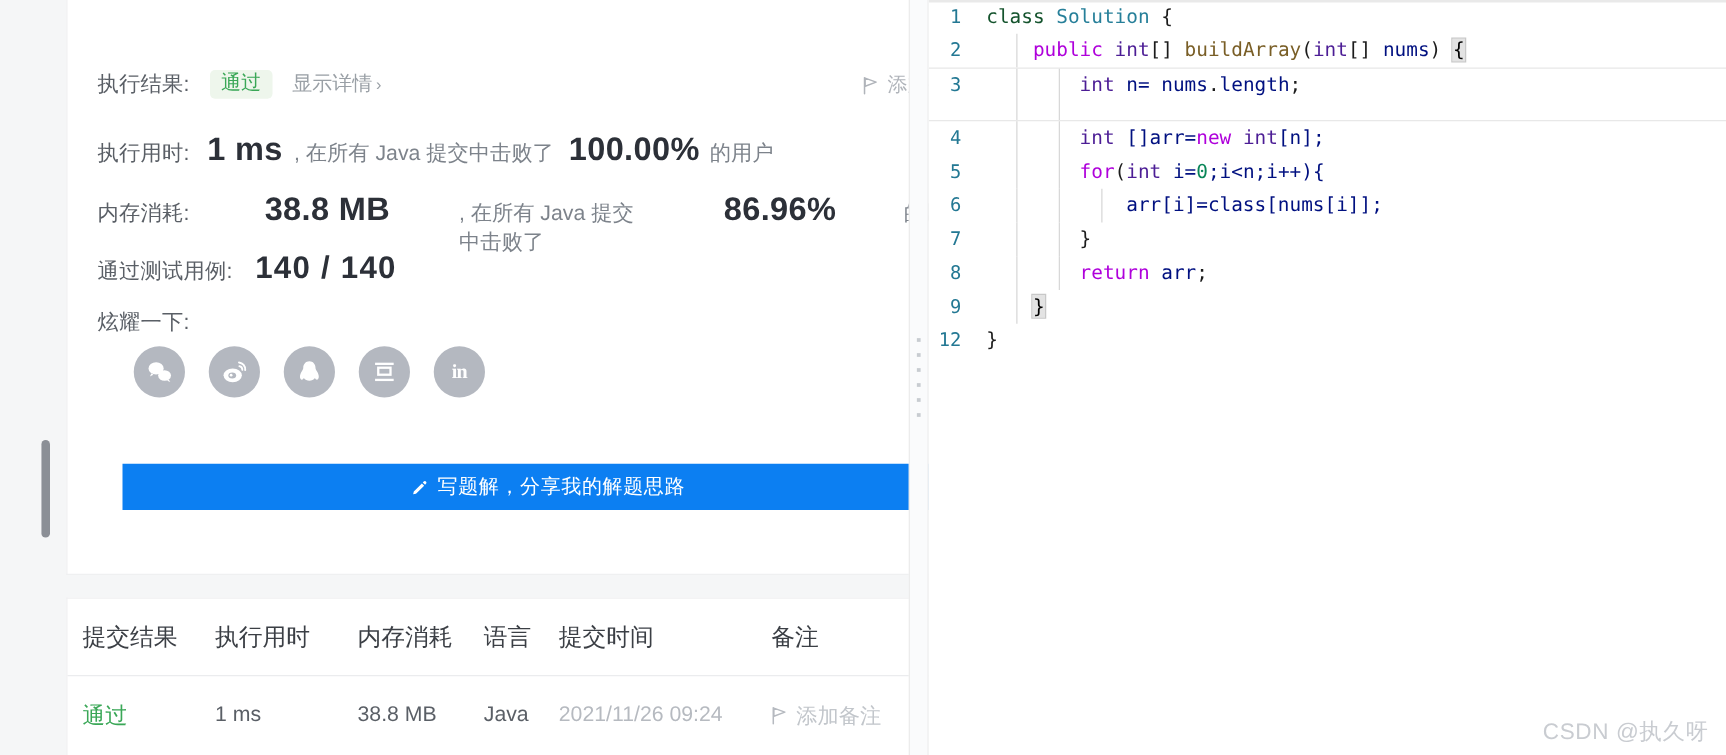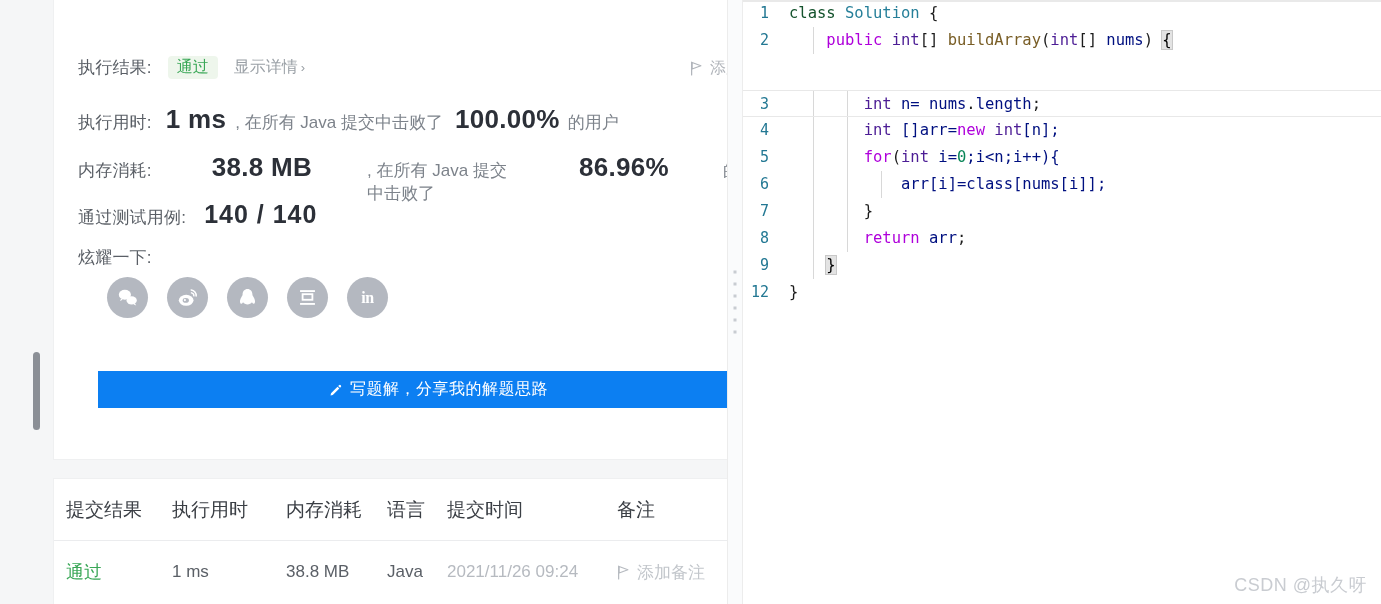--- a/index.html
+++ b/index.html
@@ -275,22 +275,21 @@
   .code-line {
     position: relative;
     height: 27px;
     line-height: 27px;
     white-space: pre;
     box-sizing: border-box;
   }
   .code-line.active {
     border-top: 1px solid #e8e8e8;
     border-bottom: 1px solid #e8e8e8;
-    height: 27px;
-    margin-top: 36px;
+    height: 43px;
   }
   .ln {
     display: inline-block;
     width: 46px;
     text-align: right;
     color: #237893;
     padding-right: 20px;
     box-sizing: border-box;
     user-select: none;
     font-size: 15px;

